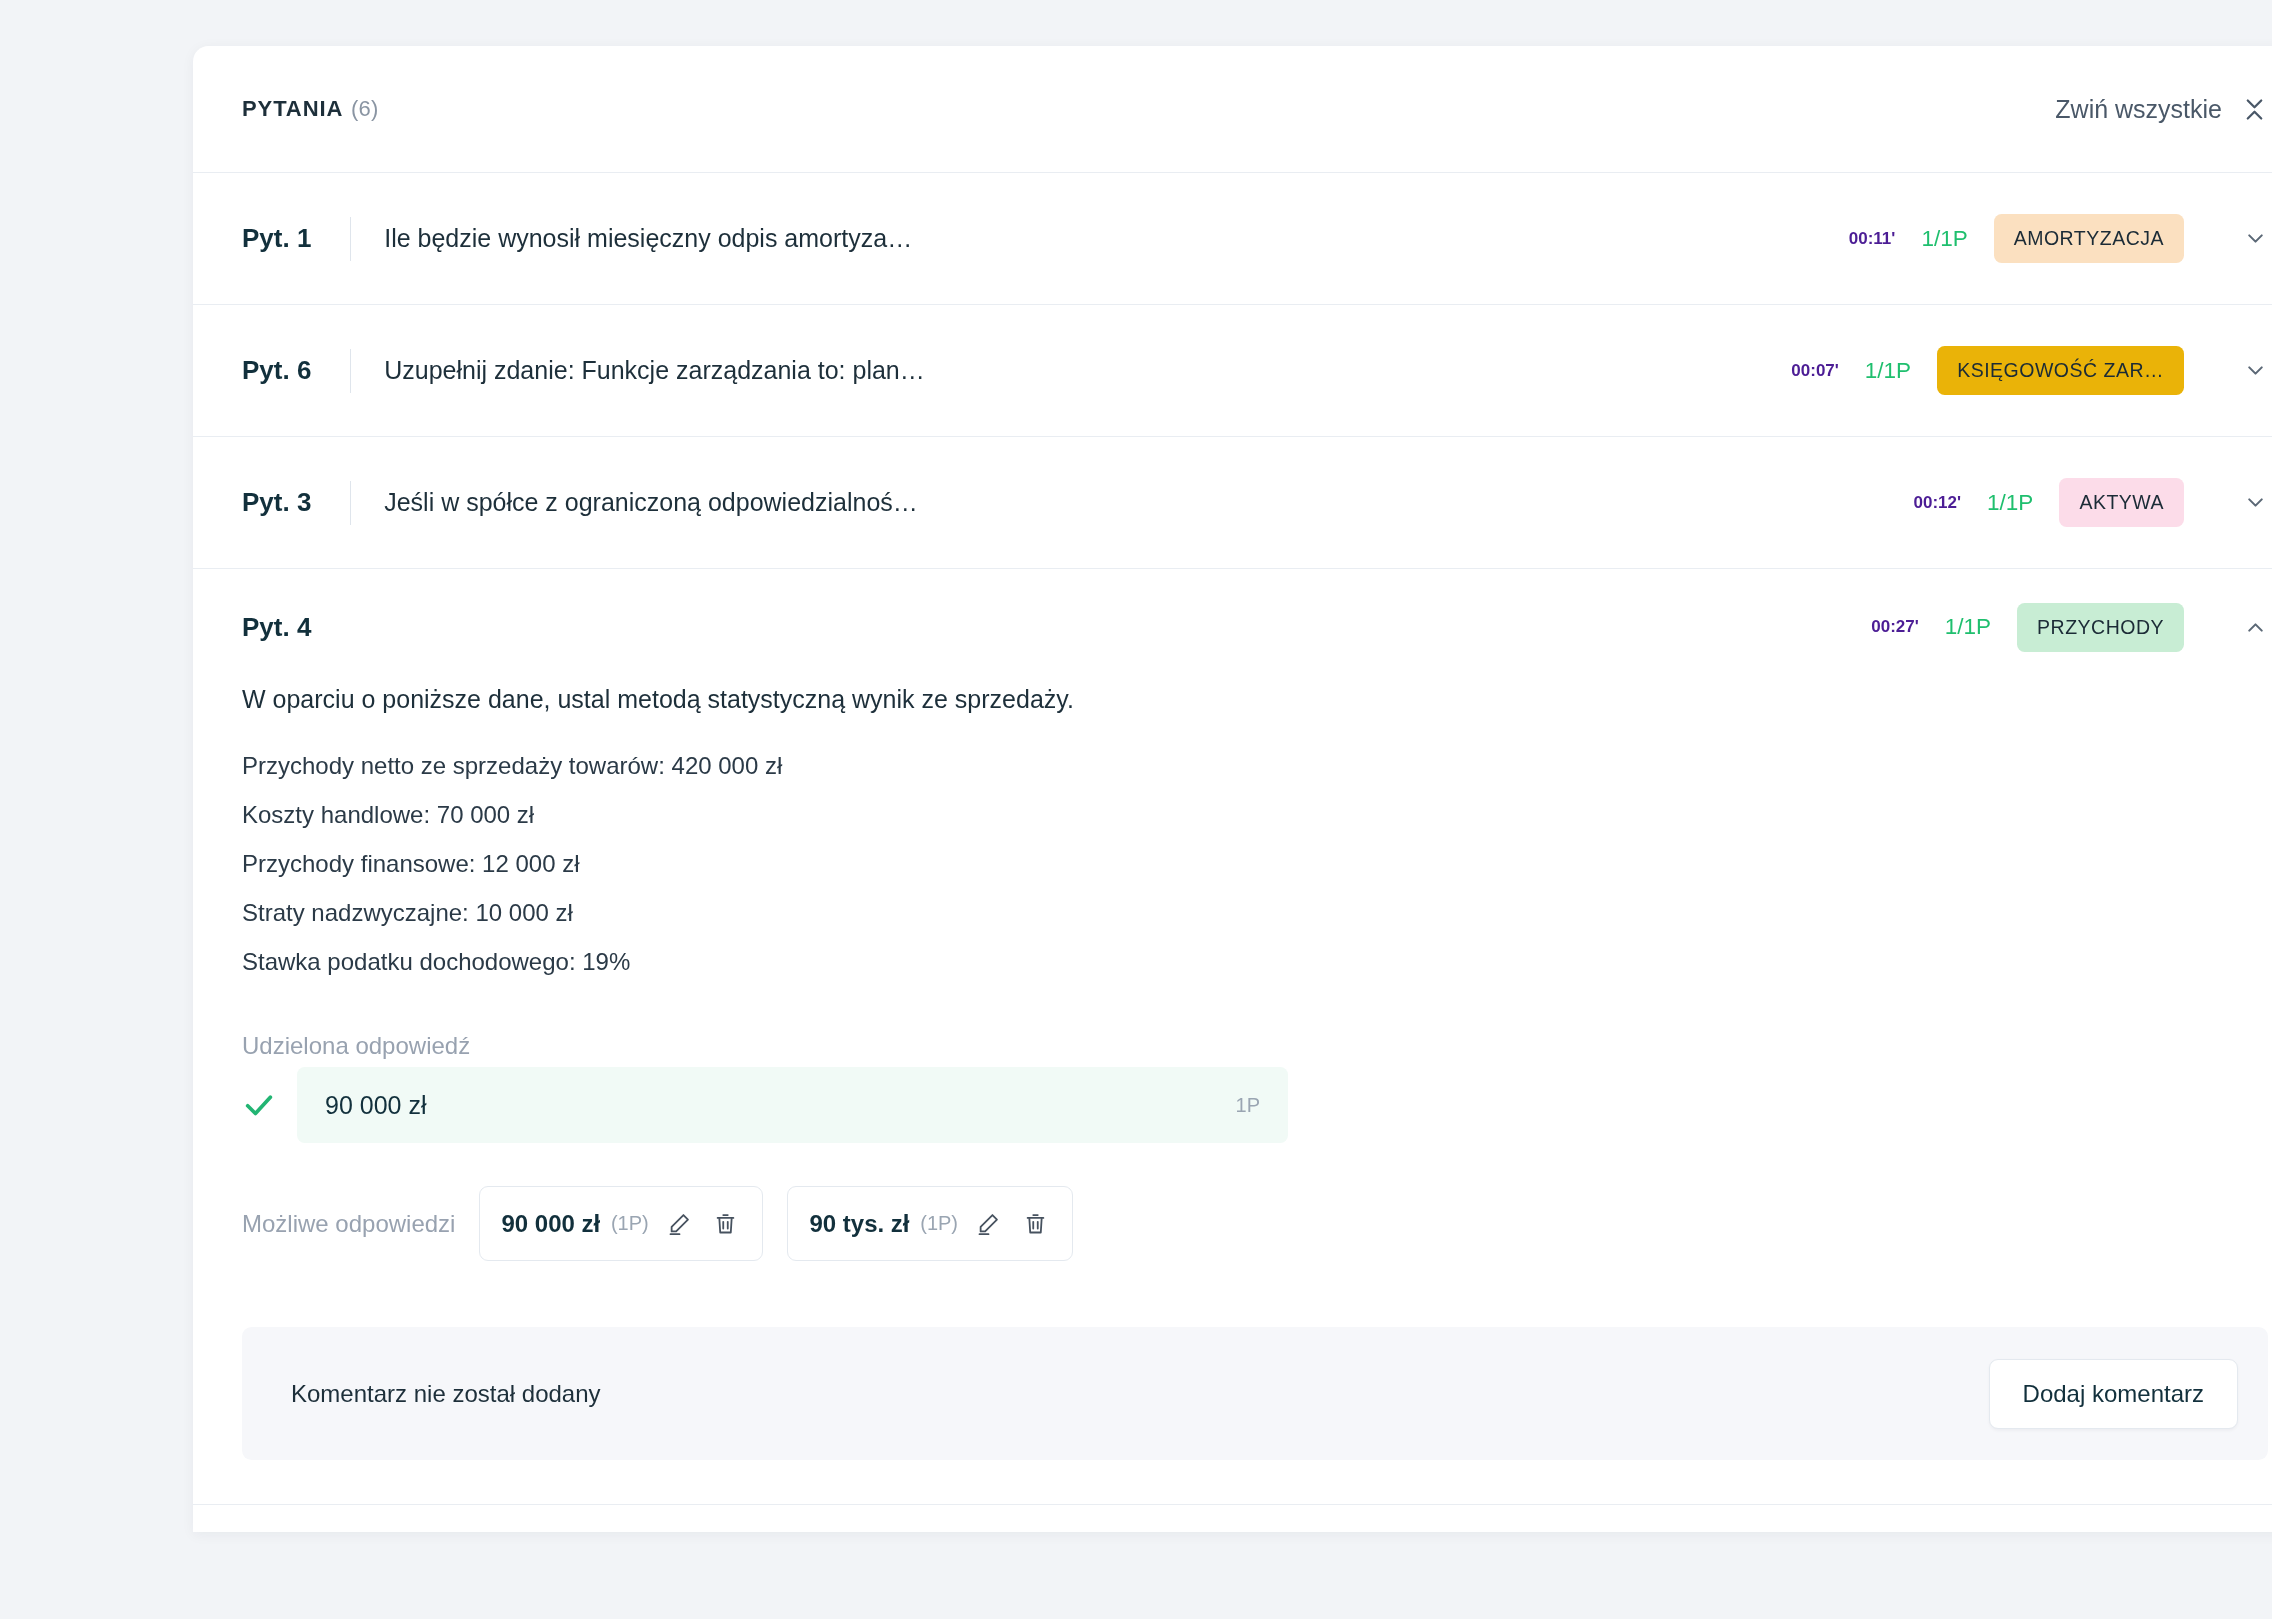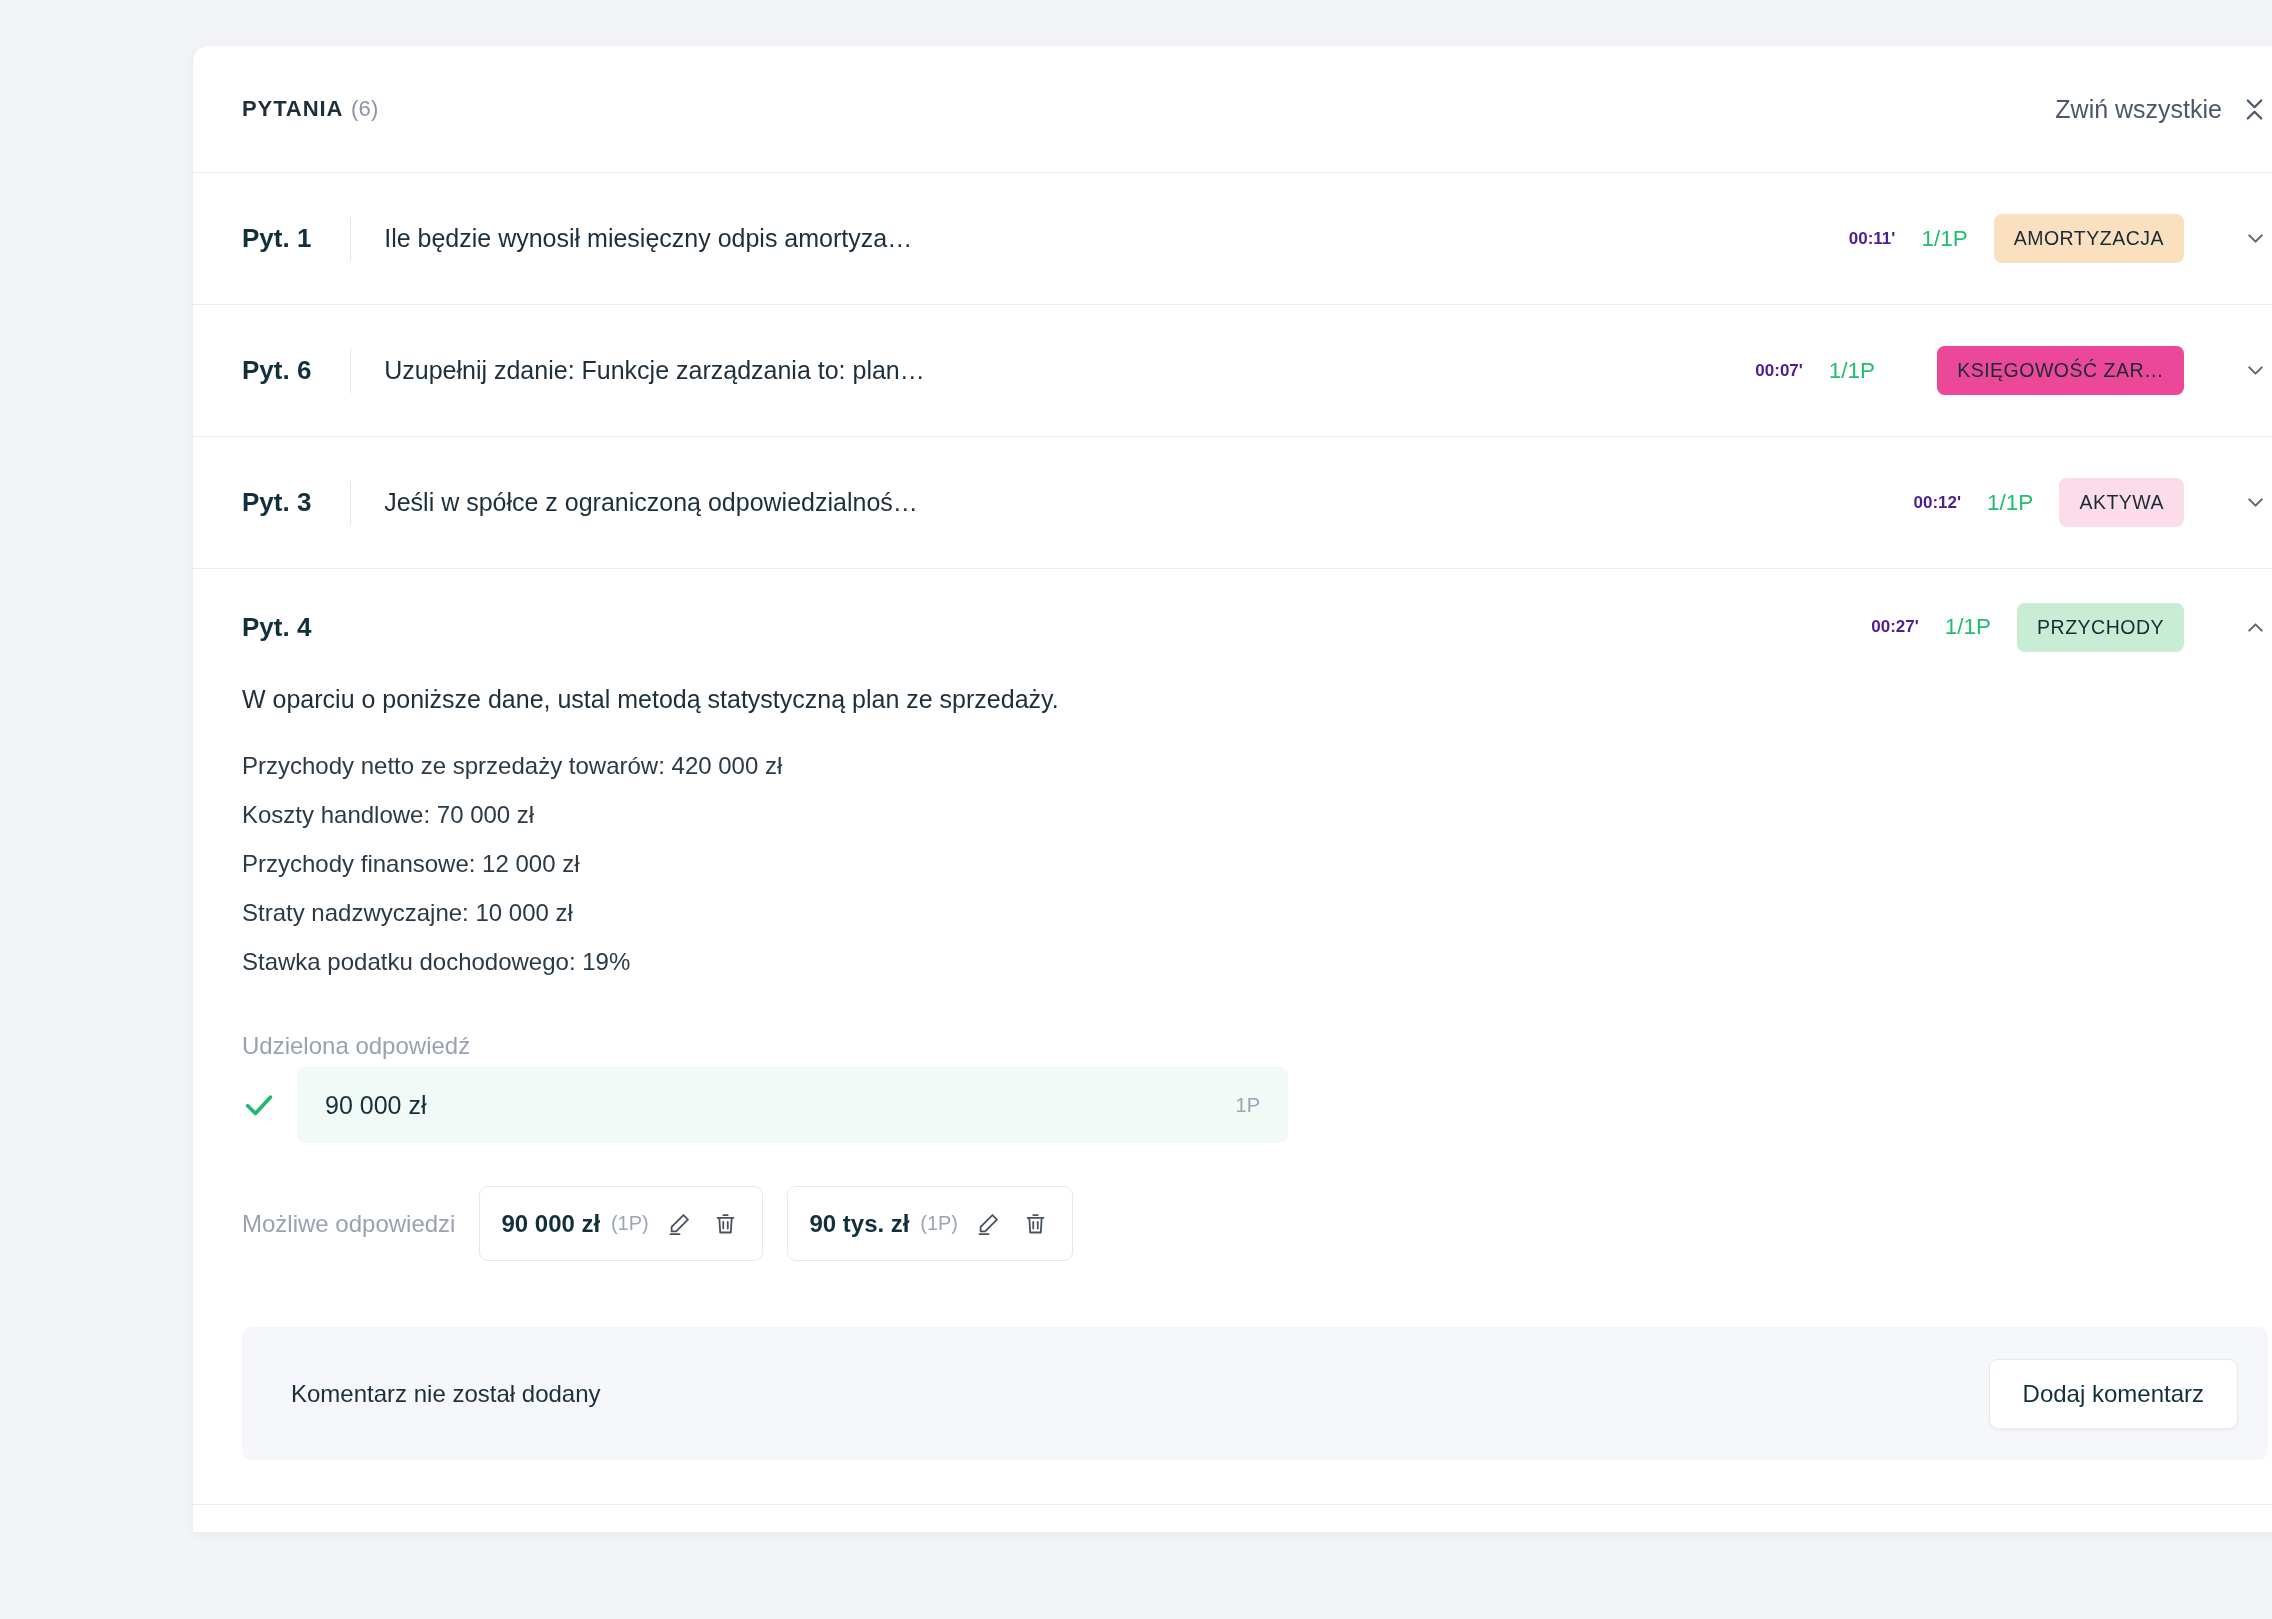--- a/index.html
+++ b/index.html
@@ -316,21 +316,21 @@
     </div>
 
     <div class="q-row">
       <div class="q-head">
         <div class="q-num">Pyt. 6</div>
         <div class="q-divider"></div>
         <div class="q-title">Uzupełnij zdanie: Funkcje zarządzania to: plan…</div>
         <div class="q-meta">
           <span class="q-time">00:07'</span>
           <span class="q-score">1/1P</span>
-          <span class="q-tag" style="background-color: #ec4899; margin-left: 36px;">KSIĘGOWOŚĆ ZAR…</span>
+          <span class="q-tag" style="background-color: #eab308;">KSIĘGOWOŚĆ ZAR…</span>
         </div>
         <div class="q-chev">
           <svg viewBox="0 0 24 24" fill="none" stroke="#5b6876" stroke-width="2" stroke-linecap="round" stroke-linejoin="round">
             <polyline points="6 9 12 15 18 9"></polyline>
           </svg>
         </div>
       </div>
     </div>
 
     <div class="q-row">
@@ -361,21 +361,21 @@
           <span class="q-tag" style="background-color: rgb(200, 237, 212);">PRZYCHODY</span>
         </div>
         <div class="q-chev">
           <svg viewBox="0 0 24 24" fill="none" stroke="#5b6876" stroke-width="2" stroke-linecap="round" stroke-linejoin="round">
             <polyline points="6 15 12 9 18 15"></polyline>
           </svg>
         </div>
       </div>
 
       <div class="q-body">
-        <div class="q-prompt">W oparciu o poniższe dane, ustal metodą statystyczną plan ze sprzedaży.</div>
+        <div class="q-prompt">W oparciu o poniższe dane, ustal metodą statystyczną wynik ze sprzedaży.</div>
 
         <div>
           <div class="q-data-line">Przychody netto ze sprzedaży towarów: 420 000 zł</div>
           <div class="q-data-line">Koszty handlowe: 70 000 zł</div>
           <div class="q-data-line">Przychody finansowe: 12 000 zł</div>
           <div class="q-data-line">Straty nadzwyczajne: 10 000 zł</div>
           <div class="q-data-line">Stawka podatku dochodowego: 19%</div>
         </div>
 
         <div class="answer-label">Udzielona odpowiedź</div>

